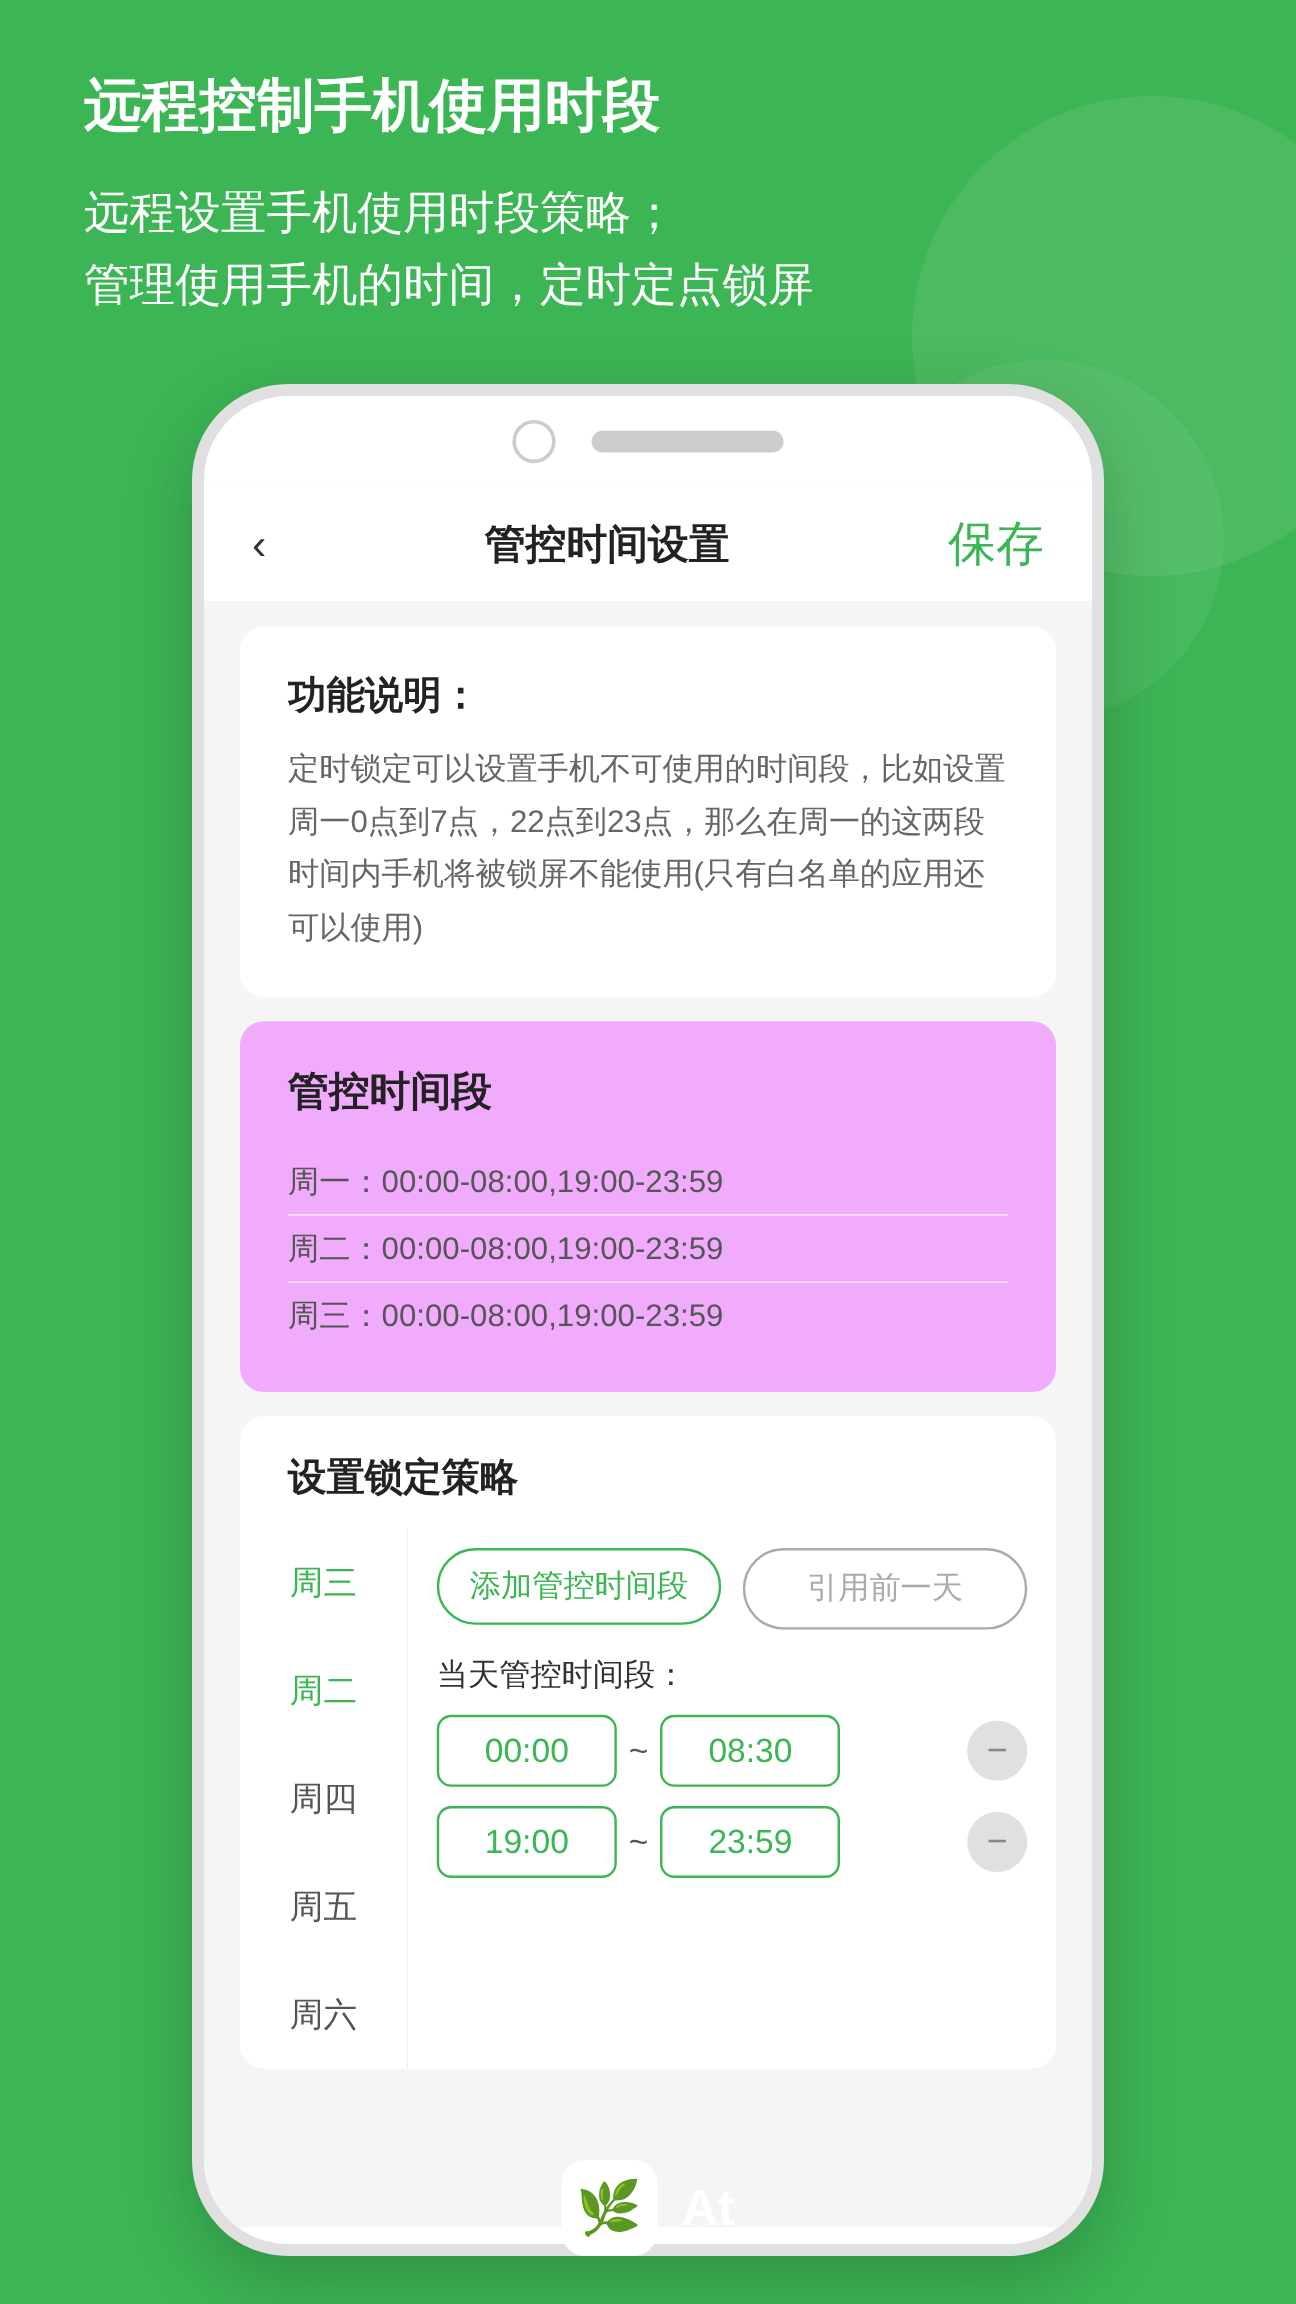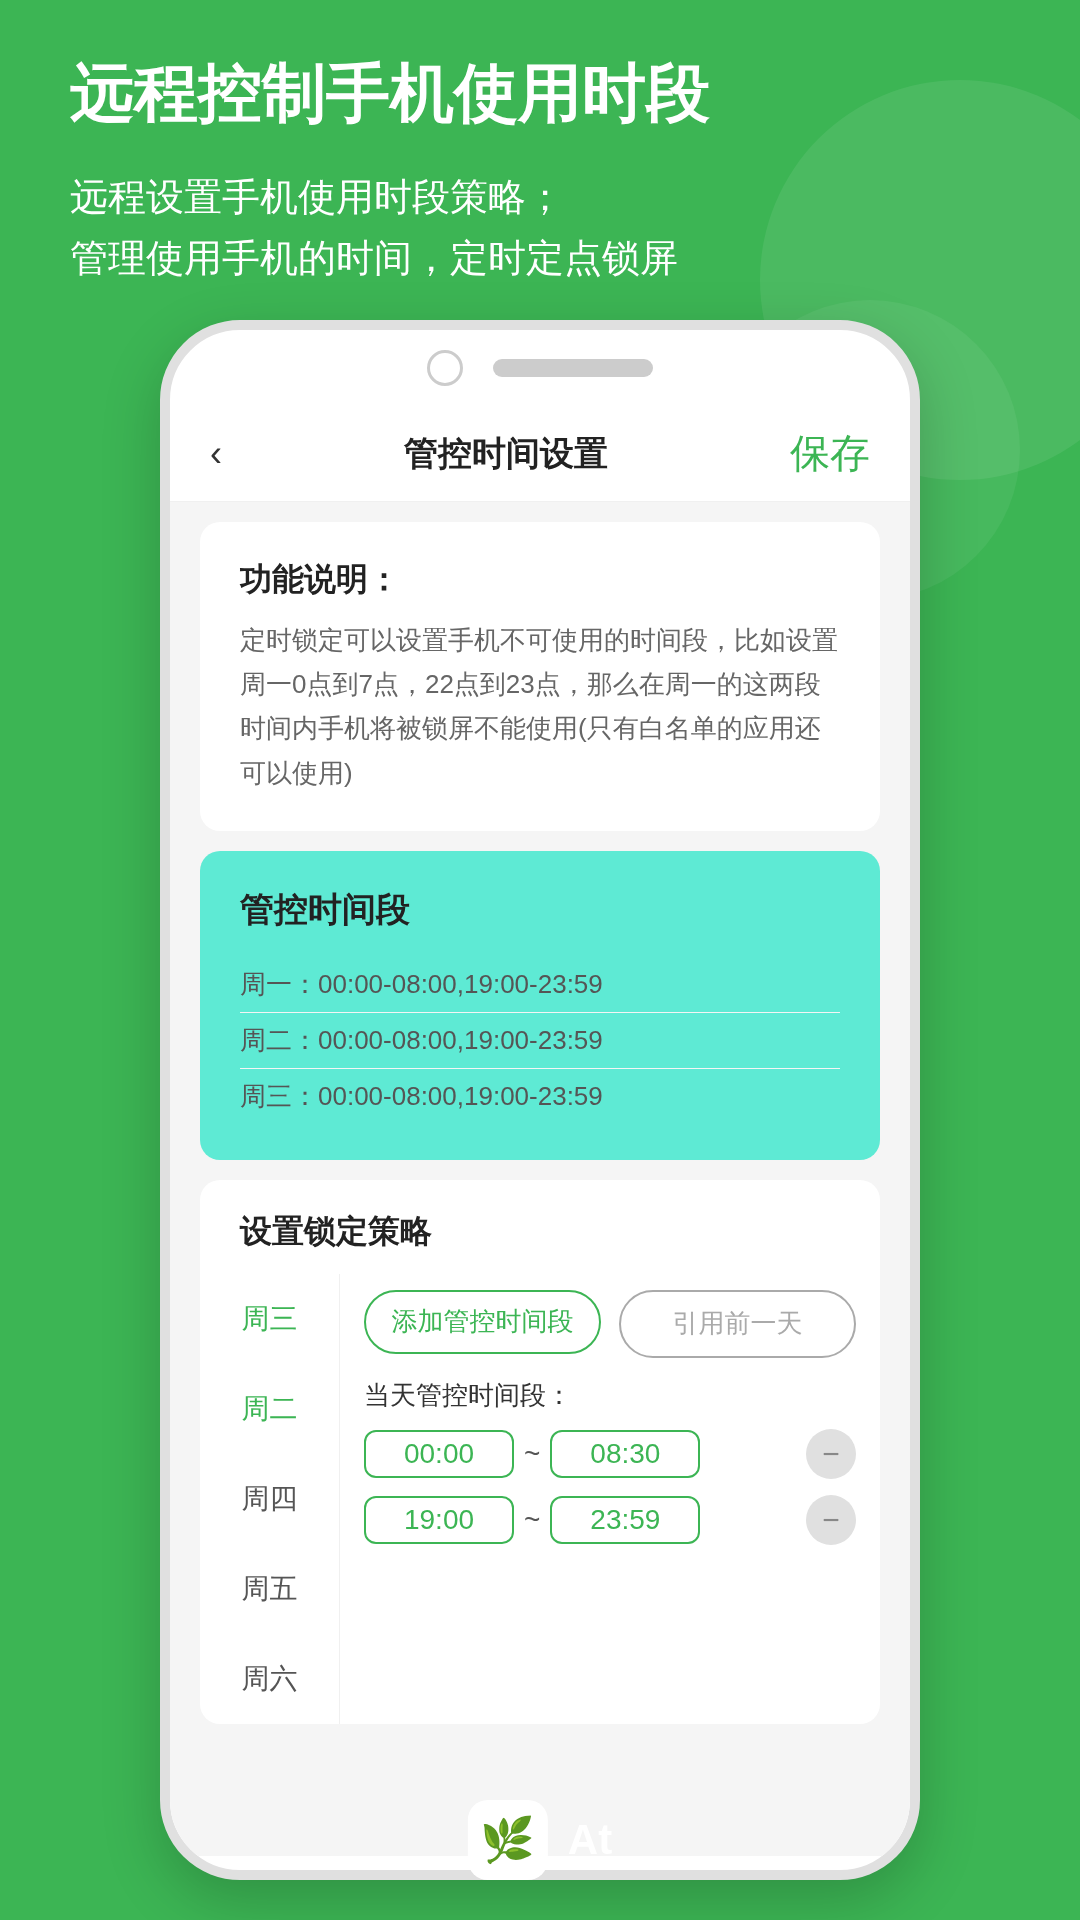--- a/index.html
+++ b/index.html
@@ -31,26 +31,25 @@
       width: 300px; height: 300px;
       border-radius: 50%;
       background: rgba(255,255,255,0.06);
       top: 300px; right: 60px;
     }
 
     .header-section {
       padding: 60px 70px 30px 70px;
     }
     .main-title {
-      font-size: 64px;
+      font-size: 48px;
       font-weight: 700;
       color: #fff;
       line-height: 1.2;
       margin-bottom: 30px;
-      font-family: Liberation Mono, monospace;
     }
     .sub-title {
       font-size: 38px;
       color: #fff;
       line-height: 1.6;
       font-weight: 400;
     }
 
     .phone-container {
       position: absolute;
@@ -142,21 +141,21 @@
       margin-bottom: 16px;
     }
     .card-desc {
       font-size: 26px;
       color: #666;
       line-height: 1.7;
     }
 
     
     .schedule-card {
-      background: #5eead4;
+      background: #f0abfc;
       border-radius: 20px;
       padding: 36px 40px;
       margin-bottom: 20px;
     }
     .schedule-title {
       font-size: 34px;
       font-weight: 700;
       color: #222;
       margin-bottom: 24px;
     }
@@ -255,21 +254,21 @@
     .time-row {
       display: flex;
       align-items: center;
       gap: 10px;
       margin-bottom: 16px;
     }
     .time-box {
       border: 2px solid #3cb554;
       border-radius: 12px;
       width: 150px;
-      height: 48px;
+      height: 60px;
       display: flex;
       align-items: center;
       justify-content: center;
       font-size: 28px;
       color: #3cb554;
       font-weight: 500;
     }
     .time-tilde {
       font-size: 28px;
       color: #555;

